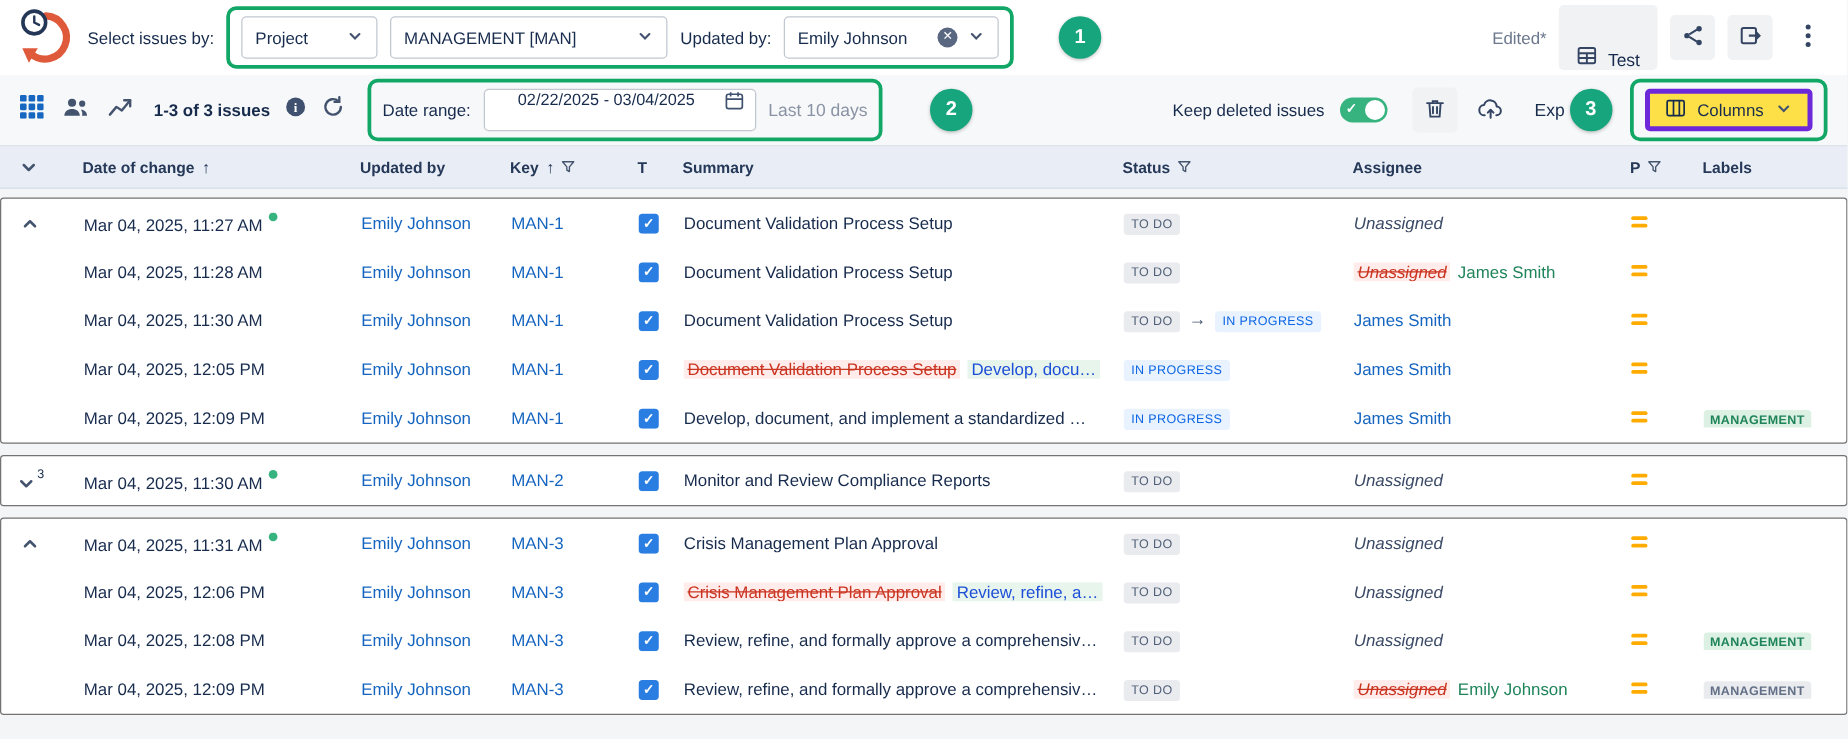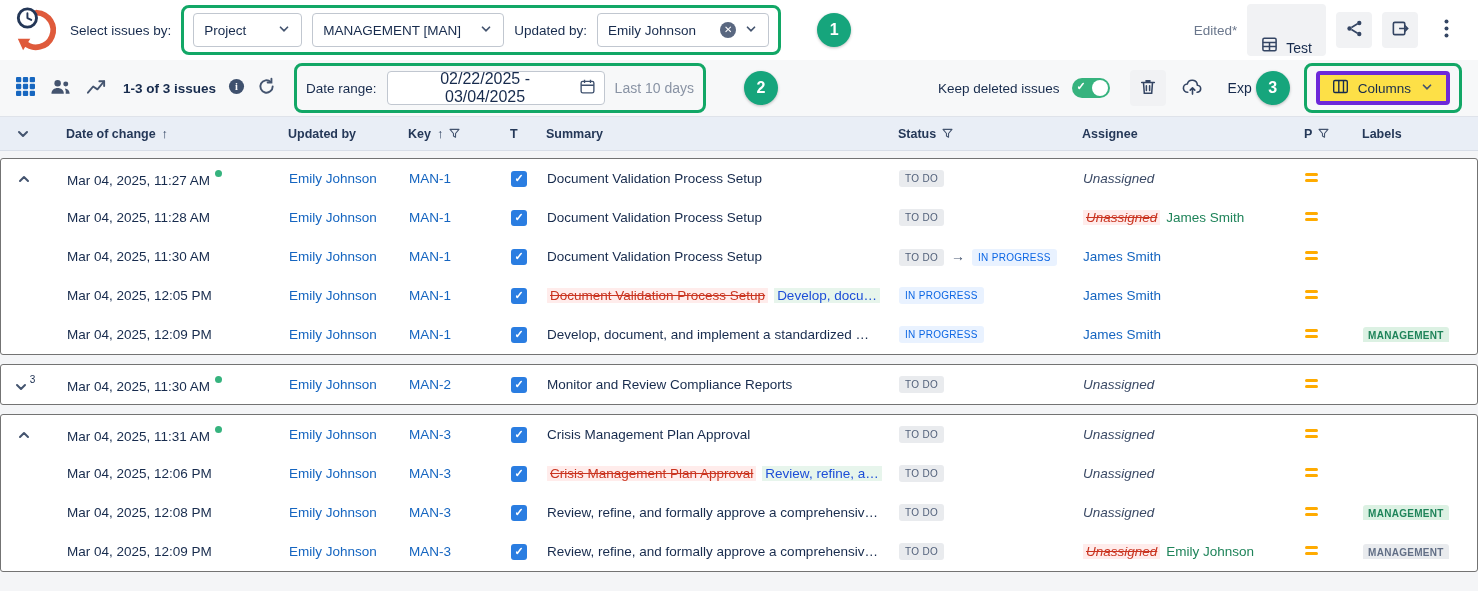--- a/index.html
+++ b/index.html
@@ -48,22 +48,22 @@
   }
   .kebab { background:transparent; }
   .toolbar {
     height:56px; display:flex; align-items:center; padding:0 16px; gap:12px;
     background:#f7f8f9;
   }
   .view-icons { display:flex; align-items:center; gap:15px; }
   .count { font-size:13.5px; font-weight:bold; color:#172b4d; margin-left:4px; white-space:nowrap; }
   .date-input {
     height:34px; width:218px; background:#fff; border:1px solid #c1c7d0;
-    border-radius:4px; display:flex; align-items:center; padding:0 8px 0 12px;
-    font-size:16px; color:#172b4d; gap:8px; cursor:pointer;
+    border-radius:4px; display:flex; align-items:flex-start; padding:0 8px 0 12px;
+    font-size:13px; color:#172b4d; gap:8px; cursor:pointer;
   }
   .date-input .grow { flex:1; }
   .hint { color:#8993a4; font-size:14px; white-space:nowrap; }
   .toggle {
     width:38px; height:20px; border-radius:10px; background:#36b37e;
     position:relative; cursor:pointer; flex:0 0 auto;
   }
   .toggle .check { position:absolute; left:5px; top:2px; color:#fff; font-size:11px; font-weight:bold; }
   .toggle .knob {
     position:absolute; right:2px; top:2px; width:16px; height:16px;
@@ -141,21 +141,21 @@
     </div>
     <span class="lbl">Select issues by:</span>
 
     <div class="annot-box">
       <button class="select" style="width:109px">
         <span class="grow">Project</span>
         <span><svg width="14" height="14" viewBox="0 0 16 16" fill="none" stroke="#44546f" stroke-width="2" stroke-linecap="round">
               <polyline points="4 6 8 10 12 6"></polyline>
             </svg></span>
       </button>
-      <button class="select" style="width:192px">
+      <button class="select" style="width:222px">
         <span class="grow">MANAGEMENT [MAN]</span>
         <span><svg width="14" height="14" viewBox="0 0 16 16" fill="none" stroke="#44546f" stroke-width="2" stroke-linecap="round">
               <polyline points="4 6 8 10 12 6"></polyline>
             </svg></span>
       </button>
       <span class="lbl">Updated by:</span>
       <button class="select" style="width:172px">
         <span class="grow">Emily Johnson</span>
         <span class="clear-x">✕</span>
         <span><svg width="14" height="14" viewBox="0 0 16 16" fill="none" stroke="#44546f" stroke-width="2" stroke-linecap="round">

